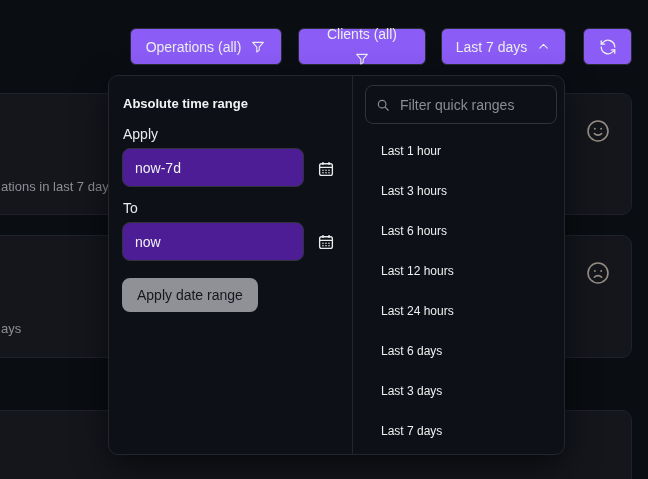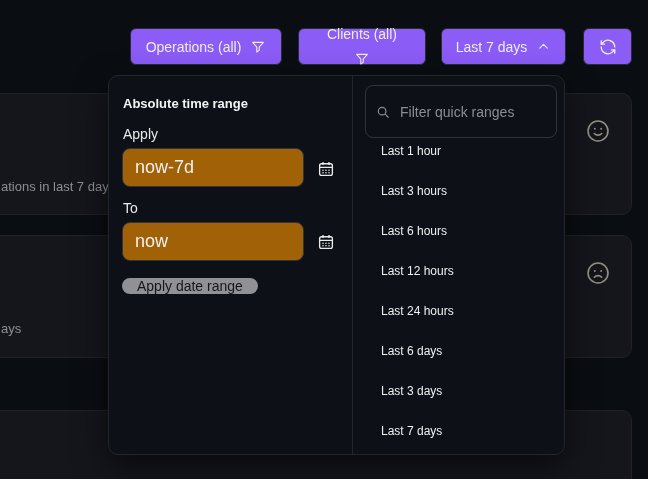--- a/index.html
+++ b/index.html
@@ -46,40 +46,40 @@
   .panel-right { flex:1; position:relative; }
   .abs-title {
     position:absolute; left:14px; top:20px; font-size:13px; font-weight:700;
     color:#f2f3f5; line-height:16px;
   }
   .field-label { position:absolute; left:14px; font-size:14px; color:#e9eaec; line-height:15px; }
   .lab-from { top:51px; }
   .lab-to   { top:125px; }
   .dt-input {
     position:absolute; left:13px; width:182px; height:39px; box-sizing:border-box;
-    background:#a16207; border:1px solid #31333c; border-radius:8px;
-    color:#f0f1f3; font-size:18px; padding:0 12px; outline:none;
+    background:#4c1d95; border:1px solid #31333c; border-radius:8px;
+    color:#f0f1f3; font-size:14px; padding:0 12px; outline:none;
     font-family:inherit;
   }
   .in-from { top:72px; }
   .in-to   { top:146px; }
   .cal-btn {
     position:absolute; left:206px; width:22px; height:22px; padding:0; border:none;
     background:transparent; color:#e9eaec; cursor:pointer; display:flex;
     align-items:center; justify-content:center;
   }
   .cal-from { top:82px; }
   .cal-to   { top:155px; }
   .apply-btn {
-    position:absolute; left:13px; top:202px; height:16px; padding:0 15px;
+    position:absolute; left:13px; top:202px; height:34px; padding:0 15px;
     background:#8f9197; color:#16171c; font-size:14px; border:none;
     border-radius:8px; cursor:pointer; font-family:inherit;
   }
   .search-box {
-    position:absolute; left:12px; top:9px; width:192px; height:53px;
+    position:absolute; left:12px; top:9px; width:192px; height:39px;
     box-sizing:border-box; border:1px solid #31333c; border-radius:8px;
     display:flex; align-items:center; padding:0 10px; gap:8px; color:#8b8d93;
   }
   .search-box input {
     flex:1; min-width:0; background:transparent; border:none; outline:none;
     color:#f0f1f3; font-size:14px; font-family:inherit;
   }
   .search-box input::placeholder { color:#8b8d93; opacity:1; }
   .qr-list { position:absolute; left:0; right:0; top:55px; }
   .qr-item {

